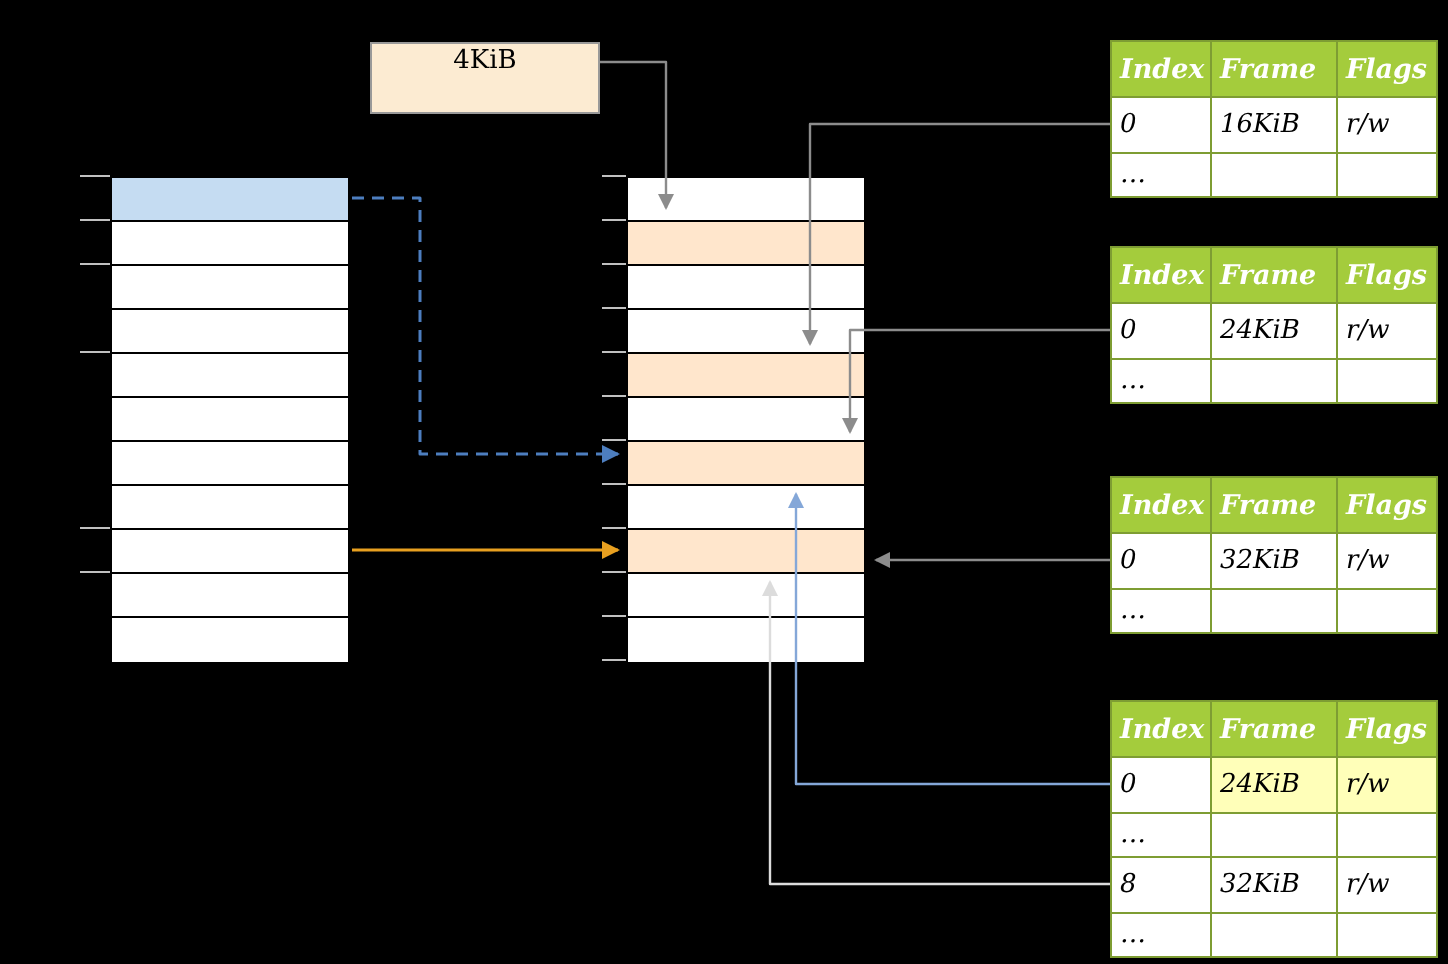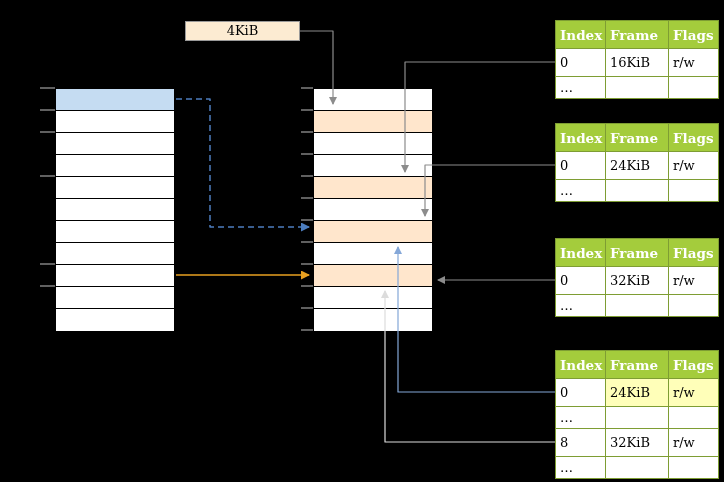--- a/index.html
+++ b/index.html
@@ -4,41 +4,41 @@
 <style>
   html,body{
     margin:0;padding:0;background:#000;
     width:724px;height:482px;overflow:hidden;
     font-family:"DejaVu Serif","Liberation Serif",serif;
   }
   .stage{position:relative;width:724px;height:482px;background:#000;}
 
   
   .page-size-box{
-    position:absolute;left:185px;top:21px;width:115px;height:20px;
+    position:absolute;left:185px;top:21px;width:115px;height:36px;
     box-sizing:border-box;background:#FCEBD2;border:1px solid #999999;
     color:#000;font-size:13px;line-height:18px;text-align:center;
   }
 
   
   .mem-table{
     position:absolute;top:88px;width:120px;box-sizing:border-box;
     border:1px solid #000;background:#000;
   }
   .left-table{left:55px;}
   .middle-table{left:313px;}
   .mem-row{height:22px;box-sizing:border-box;background:#fff;border-bottom:1px solid #000;}
   .mem-row:last-child{border-bottom:none;}
   .mem-row.blue{background:#C5DCF2;}
   .mem-row.peach{background:#FFE6CC;}
 
   
   .pt{
     position:absolute;left:555px;border-collapse:collapse;table-layout:fixed;
-    width:134px;font-size:13px;
+    width:134px;font-size:13px;font-style:italic;
   }
   .pt th{
     background:#A4CC3C;color:#fff;font-weight:bold;text-align:left;
     border:1px solid #7E9D33;height:27px;padding:0 4px;font-size:13.5px;
   }
   .pt td{
     background:#fff;color:#000;text-align:left;
     border:1px solid #7E9D33;height:27px;padding:0 4px;
   }
   .pt tr.dots td{height:21px;line-height:14px;}

